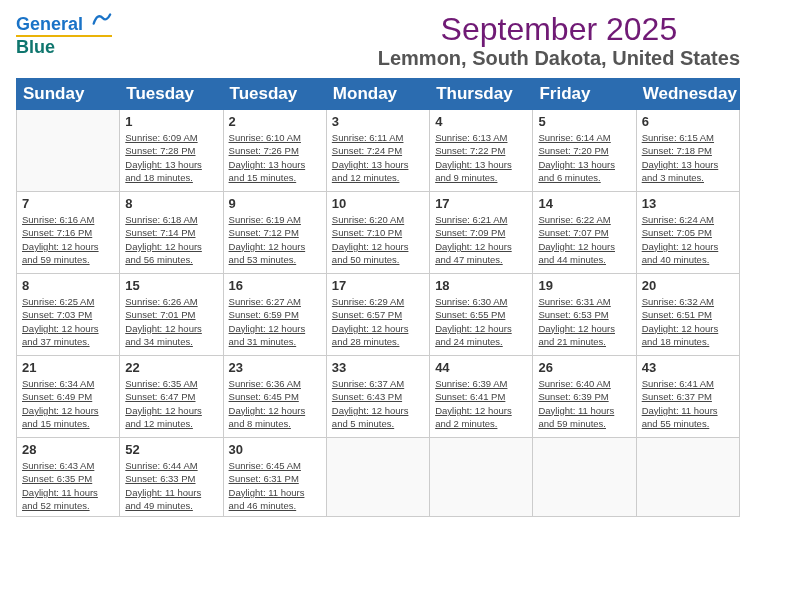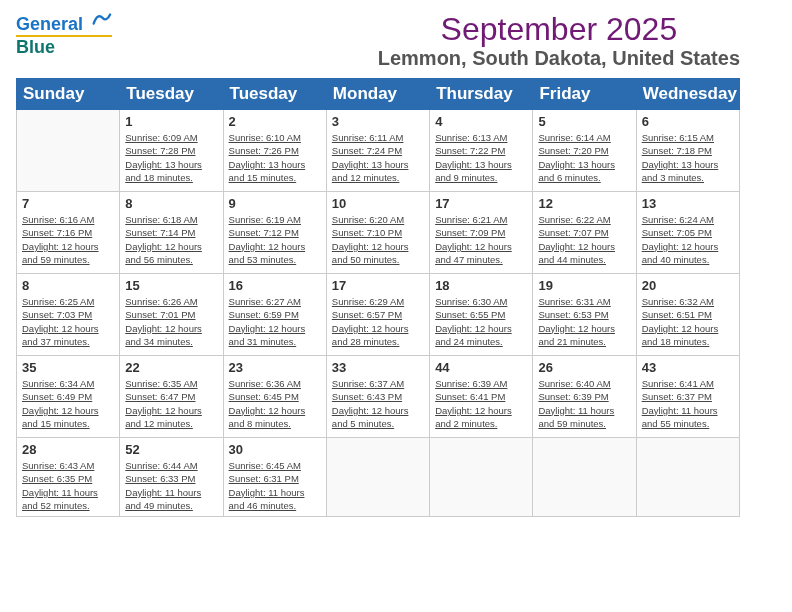--- a/index.html
+++ b/index.html
@@ -177,21 +177,21 @@
           </td>
           <td class="day-cell">
             <span class="day-number">10</span>
             <div class="day-info">Sunrise: 6:20 AM<br>Sunset: 7:10 PM<br>Daylight: 12 hours and 50 minutes.</div>
           </td>
           <td class="day-cell">
             <span class="day-number">17</span>
             <div class="day-info">Sunrise: 6:21 AM<br>Sunset: 7:09 PM<br>Daylight: 12 hours and 47 minutes.</div>
           </td>
           <td class="day-cell">
-            <span class="day-number">12</span>
+            <span class="day-number">14</span>
             <div class="day-info">Sunrise: 6:22 AM<br>Sunset: 7:07 PM<br>Daylight: 12 hours and 44 minutes.</div>
           </td>
           <td class="day-cell">
             <span class="day-number">13</span>
             <div class="day-info">Sunrise: 6:24 AM<br>Sunset: 7:05 PM<br>Daylight: 12 hours and 40 minutes.</div>
           </td>
         </tr>
         <tr>
           <td class="day-cell">
             <span class="day-number">8</span>
@@ -217,21 +217,21 @@
             <span class="day-number">19</span>
             <div class="day-info">Sunrise: 6:31 AM<br>Sunset: 6:53 PM<br>Daylight: 12 hours and 21 minutes.</div>
           </td>
           <td class="day-cell">
             <span class="day-number">20</span>
             <div class="day-info">Sunrise: 6:32 AM<br>Sunset: 6:51 PM<br>Daylight: 12 hours and 18 minutes.</div>
           </td>
         </tr>
         <tr>
           <td class="day-cell">
-            <span class="day-number">35</span>
+            <span class="day-number">21</span>
             <div class="day-info">Sunrise: 6:34 AM<br>Sunset: 6:49 PM<br>Daylight: 12 hours and 15 minutes.</div>
           </td>
           <td class="day-cell">
             <span class="day-number">22</span>
             <div class="day-info">Sunrise: 6:35 AM<br>Sunset: 6:47 PM<br>Daylight: 12 hours and 12 minutes.</div>
           </td>
           <td class="day-cell">
             <span class="day-number">23</span>
             <div class="day-info">Sunrise: 6:36 AM<br>Sunset: 6:45 PM<br>Daylight: 12 hours and 8 minutes.</div>
           </td>

